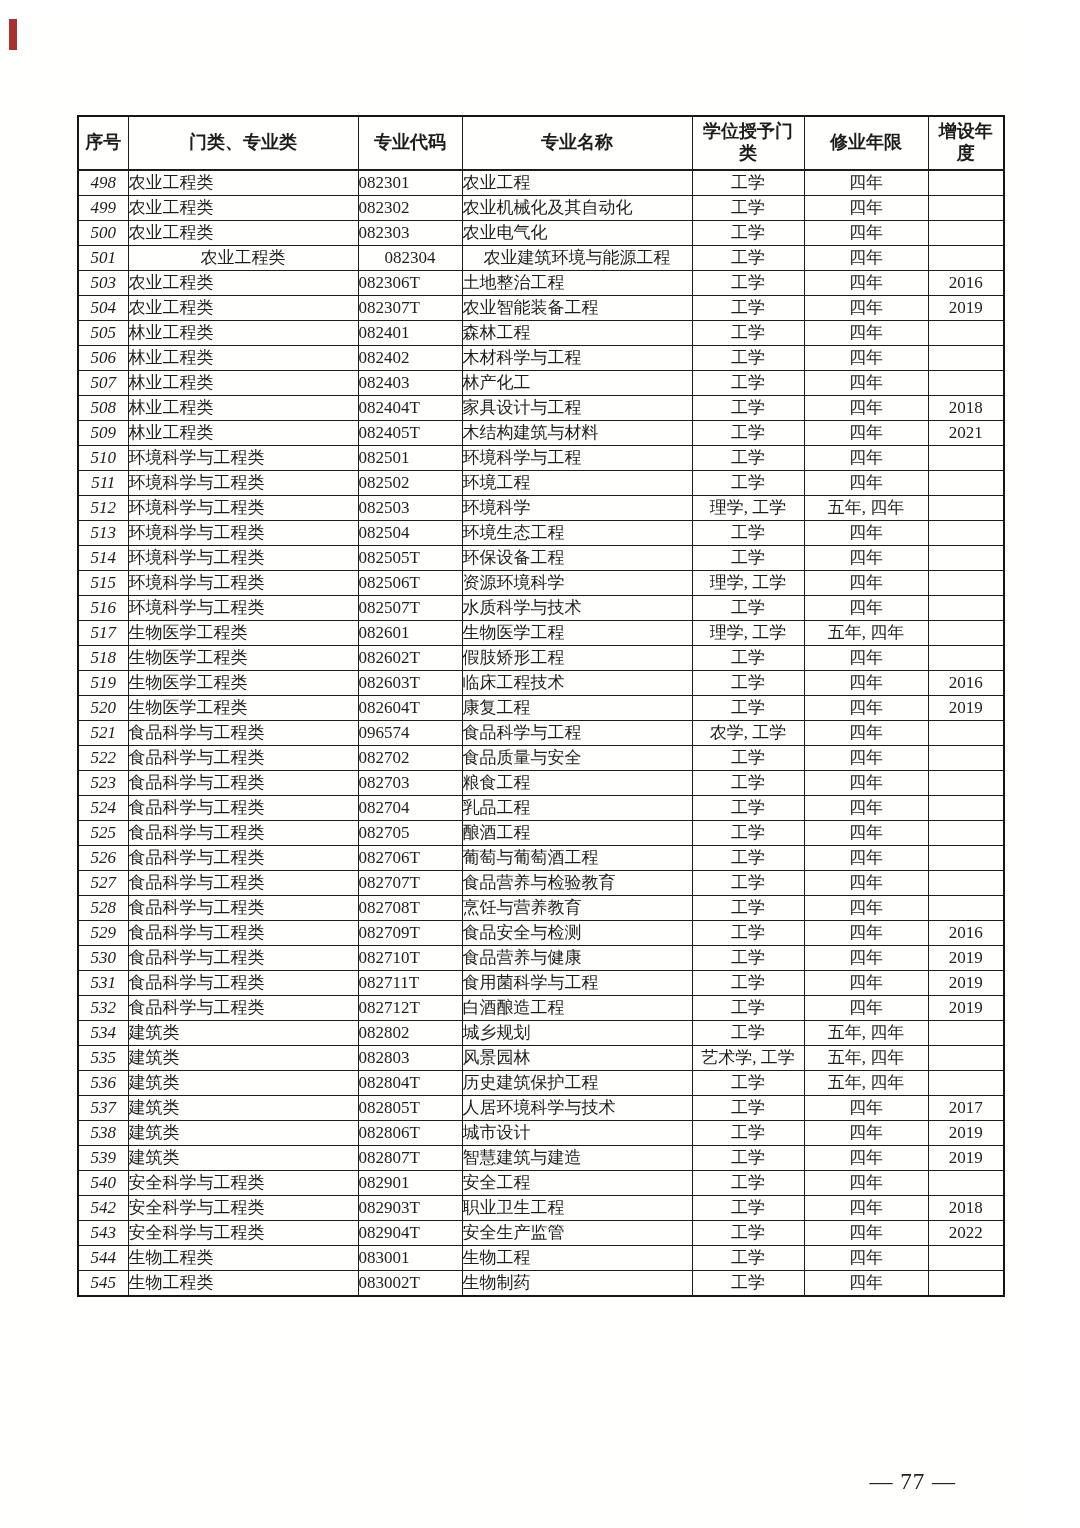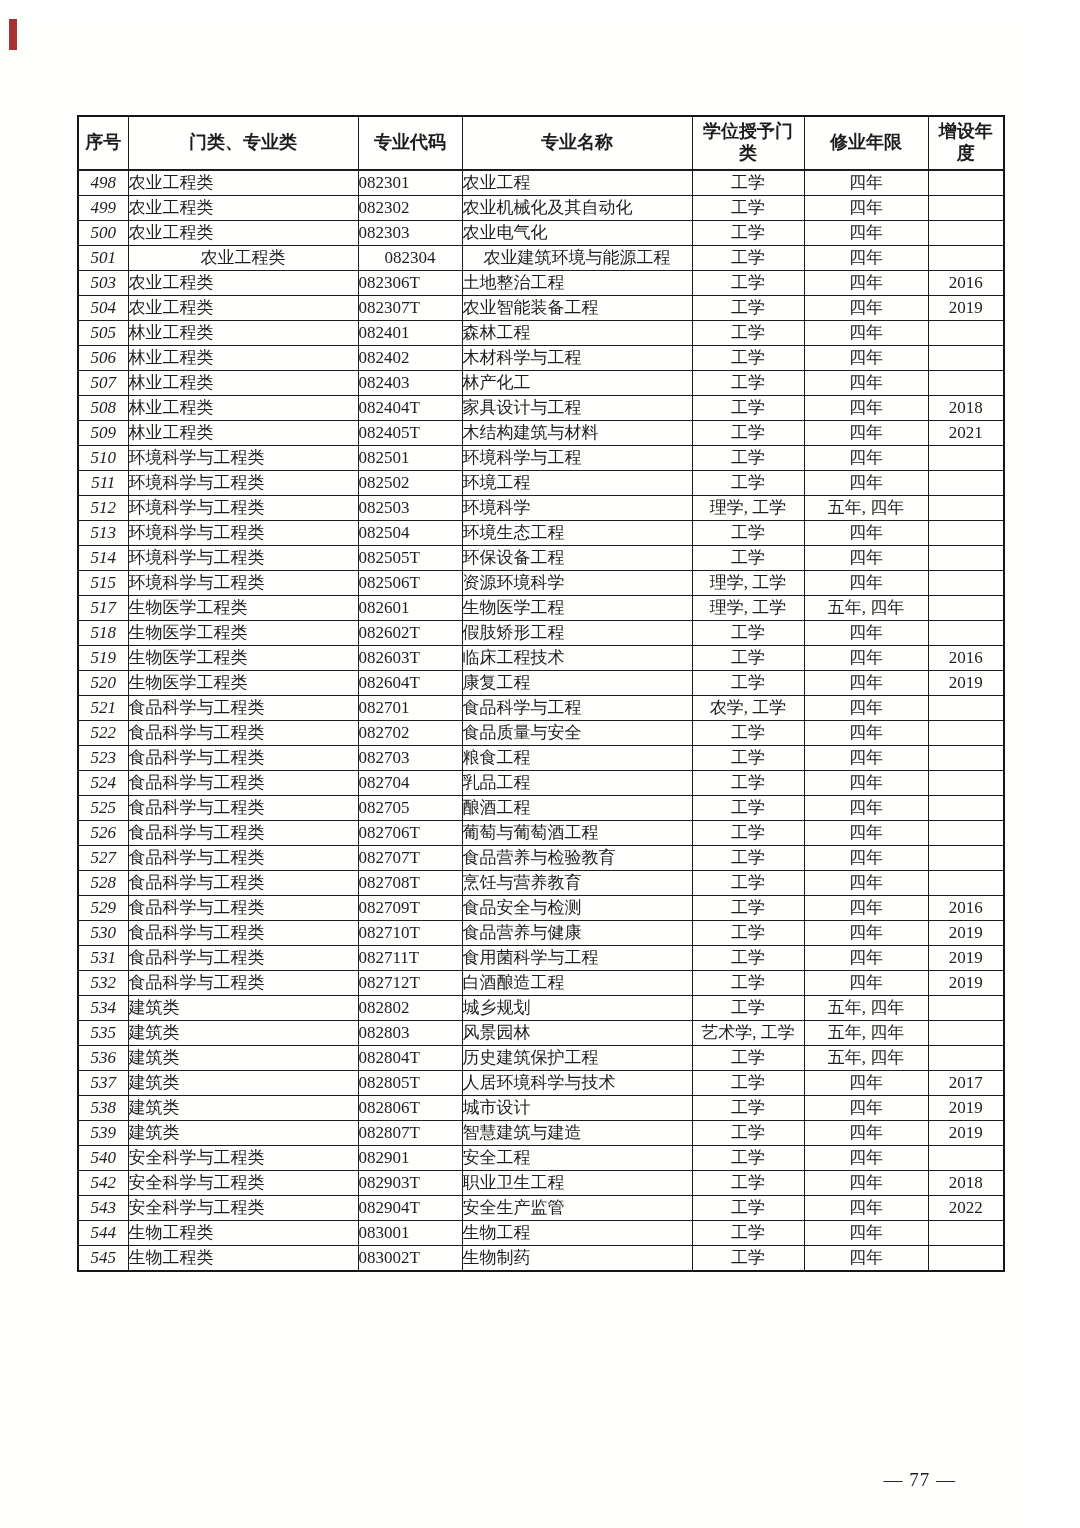--- a/index.html
+++ b/index.html
@@ -49,21 +49,21 @@
     line-height:1.15;
   }
   tr.tall-a td{height:49px;text-align:center;}
   tr.tall-b td{height:44px;}
   td.c0{text-align:center;font-style:italic;}
   td.c1,td.c2,td.c3{text-align:left;padding-left:6px;padding-right:2px;}
   td.c4,td.c5,td.c6{text-align:center;padding:0 2px;}
   .page-number{
     position:absolute;
     top:1452px;right:76px;
-    font-size:19px;
+    font-size:23px;
     letter-spacing:1px;
     color:#222;
   }
 </style>
 </head>
 <body>
 
 <div class="page">
 
   <div class="corner-mark" style="background: rgb(168, 50, 50);"></div>
@@ -237,20 +237,29 @@
         <tr>
           <td class="c0">515</td>
           <td class="c1">环境科学与工程类</td>
           <td class="c2">082506T</td>
           <td class="c3">资源环境科学</td>
           <td class="c4">理学, 工学</td>
           <td class="c5">四年</td>
           <td class="c6"></td>
         </tr>
         <tr>
+          <td class="c0">516</td>
+          <td class="c1">环境科学与工程类</td>
+          <td class="c2">082507T</td>
+          <td class="c3">水质科学与技术</td>
+          <td class="c4">工学</td>
+          <td class="c5">四年</td>
+          <td class="c6"></td>
+        </tr>
+        <tr>
           <td class="c0">517</td>
           <td class="c1">生物医学工程类</td>
           <td class="c2">082601</td>
           <td class="c3">生物医学工程</td>
           <td class="c4">理学, 工学</td>
           <td class="c5">五年, 四年</td>
           <td class="c6"></td>
         </tr>
         <tr>
           <td class="c0">518</td>
@@ -275,21 +284,21 @@
           <td class="c1">生物医学工程类</td>
           <td class="c2">082604T</td>
           <td class="c3">康复工程</td>
           <td class="c4">工学</td>
           <td class="c5">四年</td>
           <td class="c6">2019</td>
         </tr>
         <tr>
           <td class="c0">521</td>
           <td class="c1">食品科学与工程类</td>
-          <td class="c2">082701</td>
+          <td class="c2">096574</td>
           <td class="c3">食品科学与工程</td>
           <td class="c4">农学, 工学</td>
           <td class="c5">四年</td>
           <td class="c6"></td>
         </tr>
         <tr>
           <td class="c0">522</td>
           <td class="c1">食品科学与工程类</td>
           <td class="c2">082702</td>
           <td class="c3">食品质量与安全</td>

